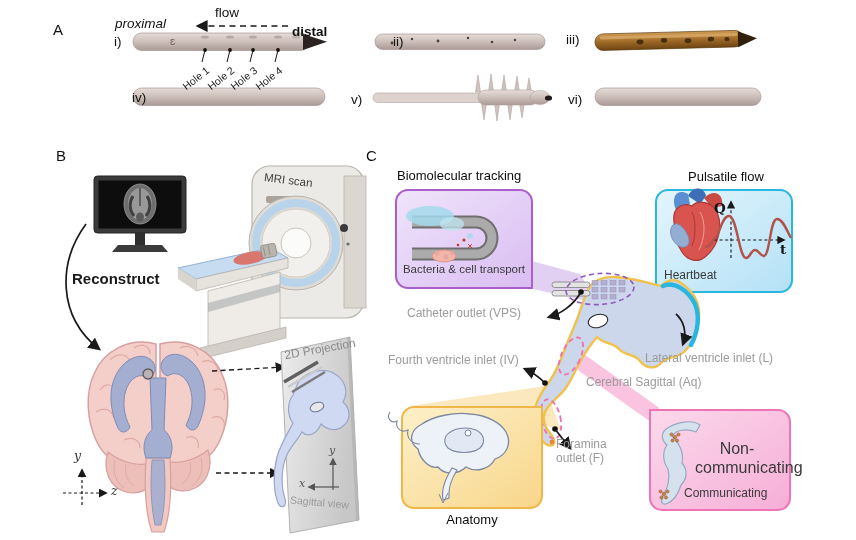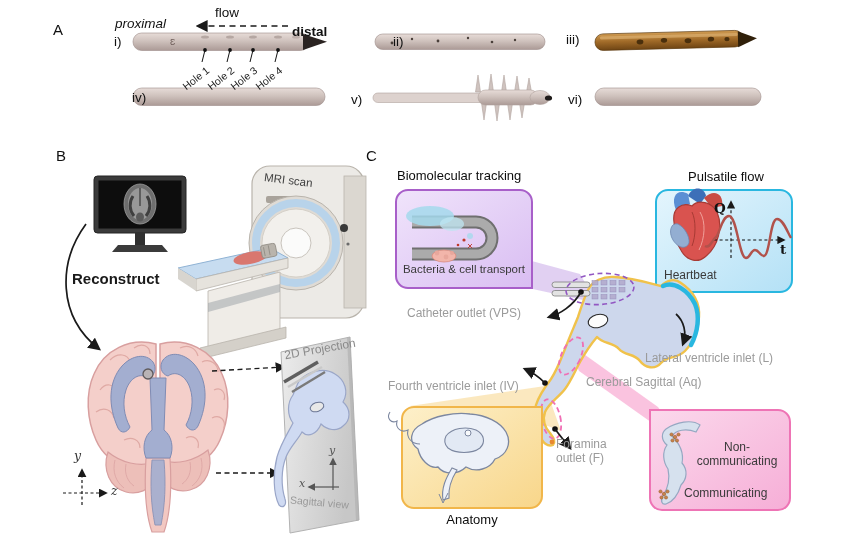--- a/index.html
+++ b/index.html
@@ -375,24 +375,24 @@
 
 <div class="t panel-letter" style="left:366px;top:147px;">C</div>
 <div class="t ctitle" style="left:397px;top:168px;">Biomolecular tracking</div>
 <div class="t caption ctr" style="left:396px;top:263px;width:136px;">Bacteria &amp; cell transport</div>
 <div class="t ctitle" style="left:688px;top:169px;">Pulsatile flow</div>
 <div class="t caption" style="left:664px;top:268px;font-size:12px;">Heartbeat</div>
 <div class="t qser" style="left:714px;top:201px;">Q</div>
 <div class="t qser" style="left:780px;top:242px;">t</div>
 
 <div class="t gray" style="left:407px;top:306px;">Catheter outlet (VPS)</div>
-<div class="t gray" style="left:388px;top:353px;margin-top:26px;">Fourth ventricle inlet (IV)</div>
+<div class="t gray" style="left:388px;top:353px;">Fourth ventricle inlet (IV)</div>
 <div class="t gray" style="left:645px;top:351px;">Lateral ventricle inlet (L)</div>
 <div class="t gray" style="left:586px;top:375px;">Cerebral Sagittal (Aq)</div>
 <div class="t gray" style="left:556px;top:437px;">Foramina
 outlet (F)</div>
 
 <div class="t ctitle ctr" style="left:402px;top:512px;width:140px;">Anatomy</div>
-<div class="t caption ctr" style="left:695px;top:440px;width:84px;font-size:12px;">Non-
+<div class="t caption ctr" style="left:695px;top:440px;width:84px;font-size:16px;">Non-
 communicating</div>
 <div class="t caption" style="left:684px;top:486px;font-size:12px;">Communicating</div>
 
 </div>
 
 </body></html>

